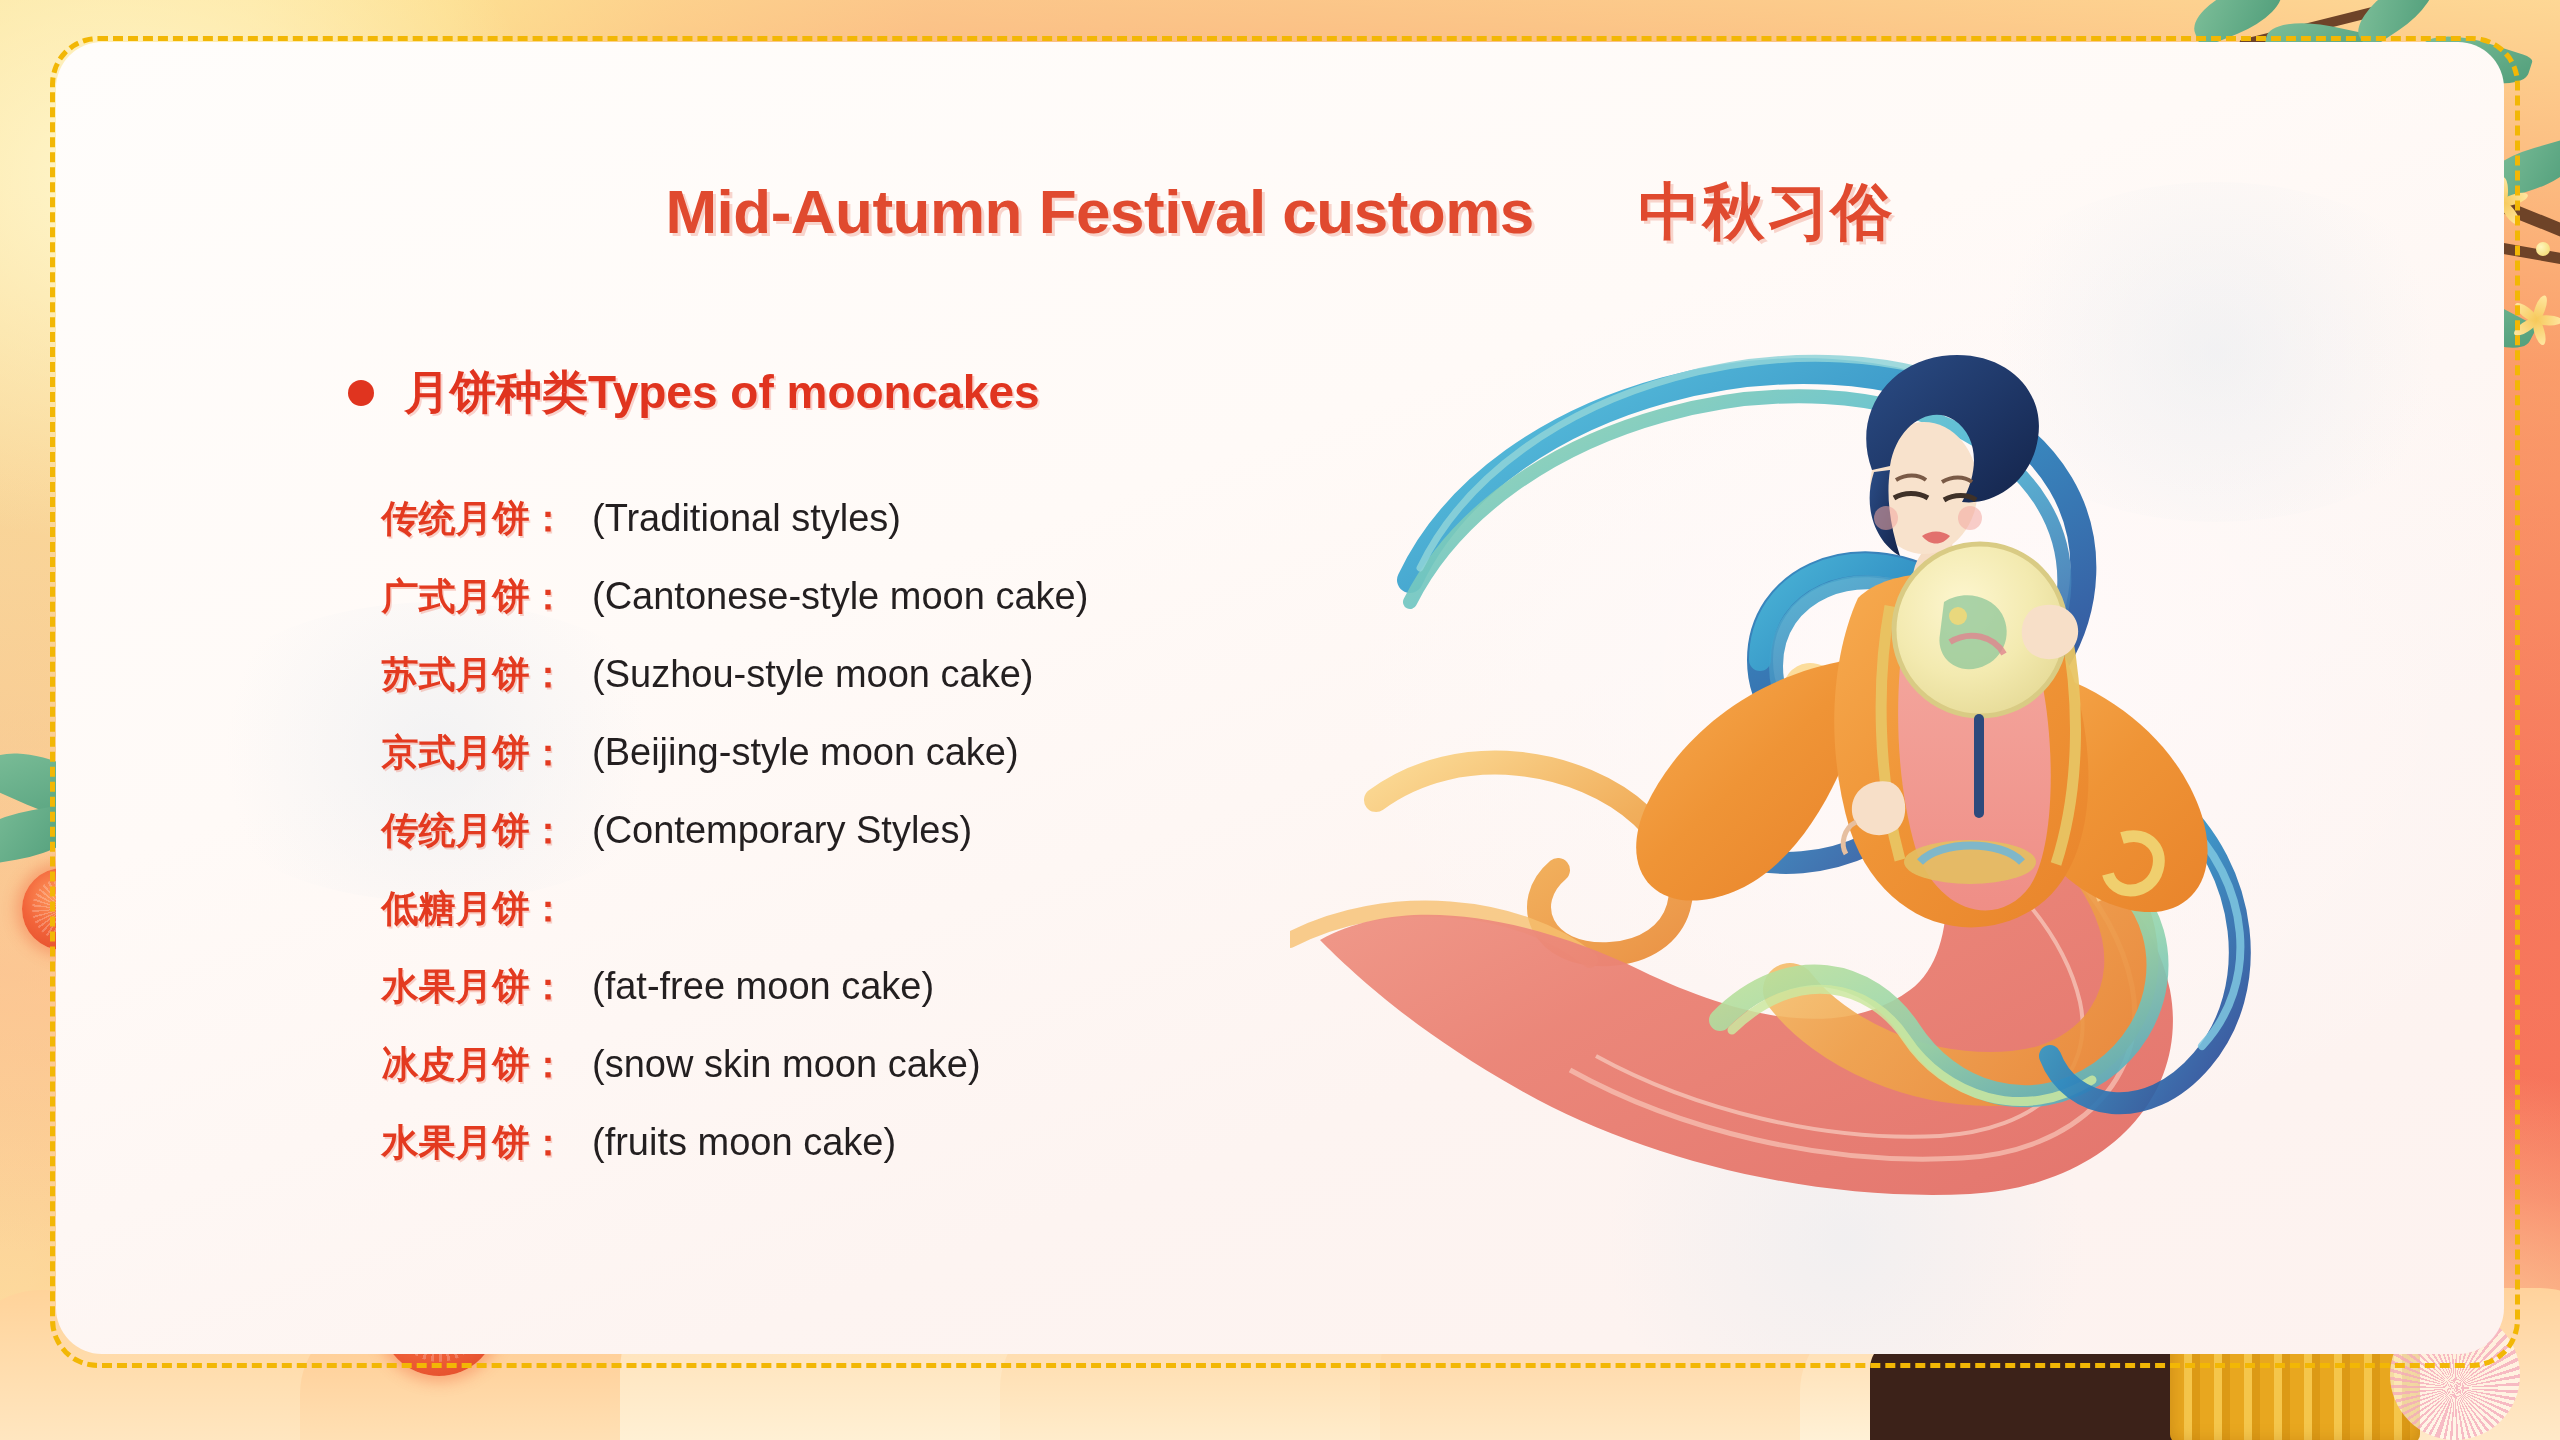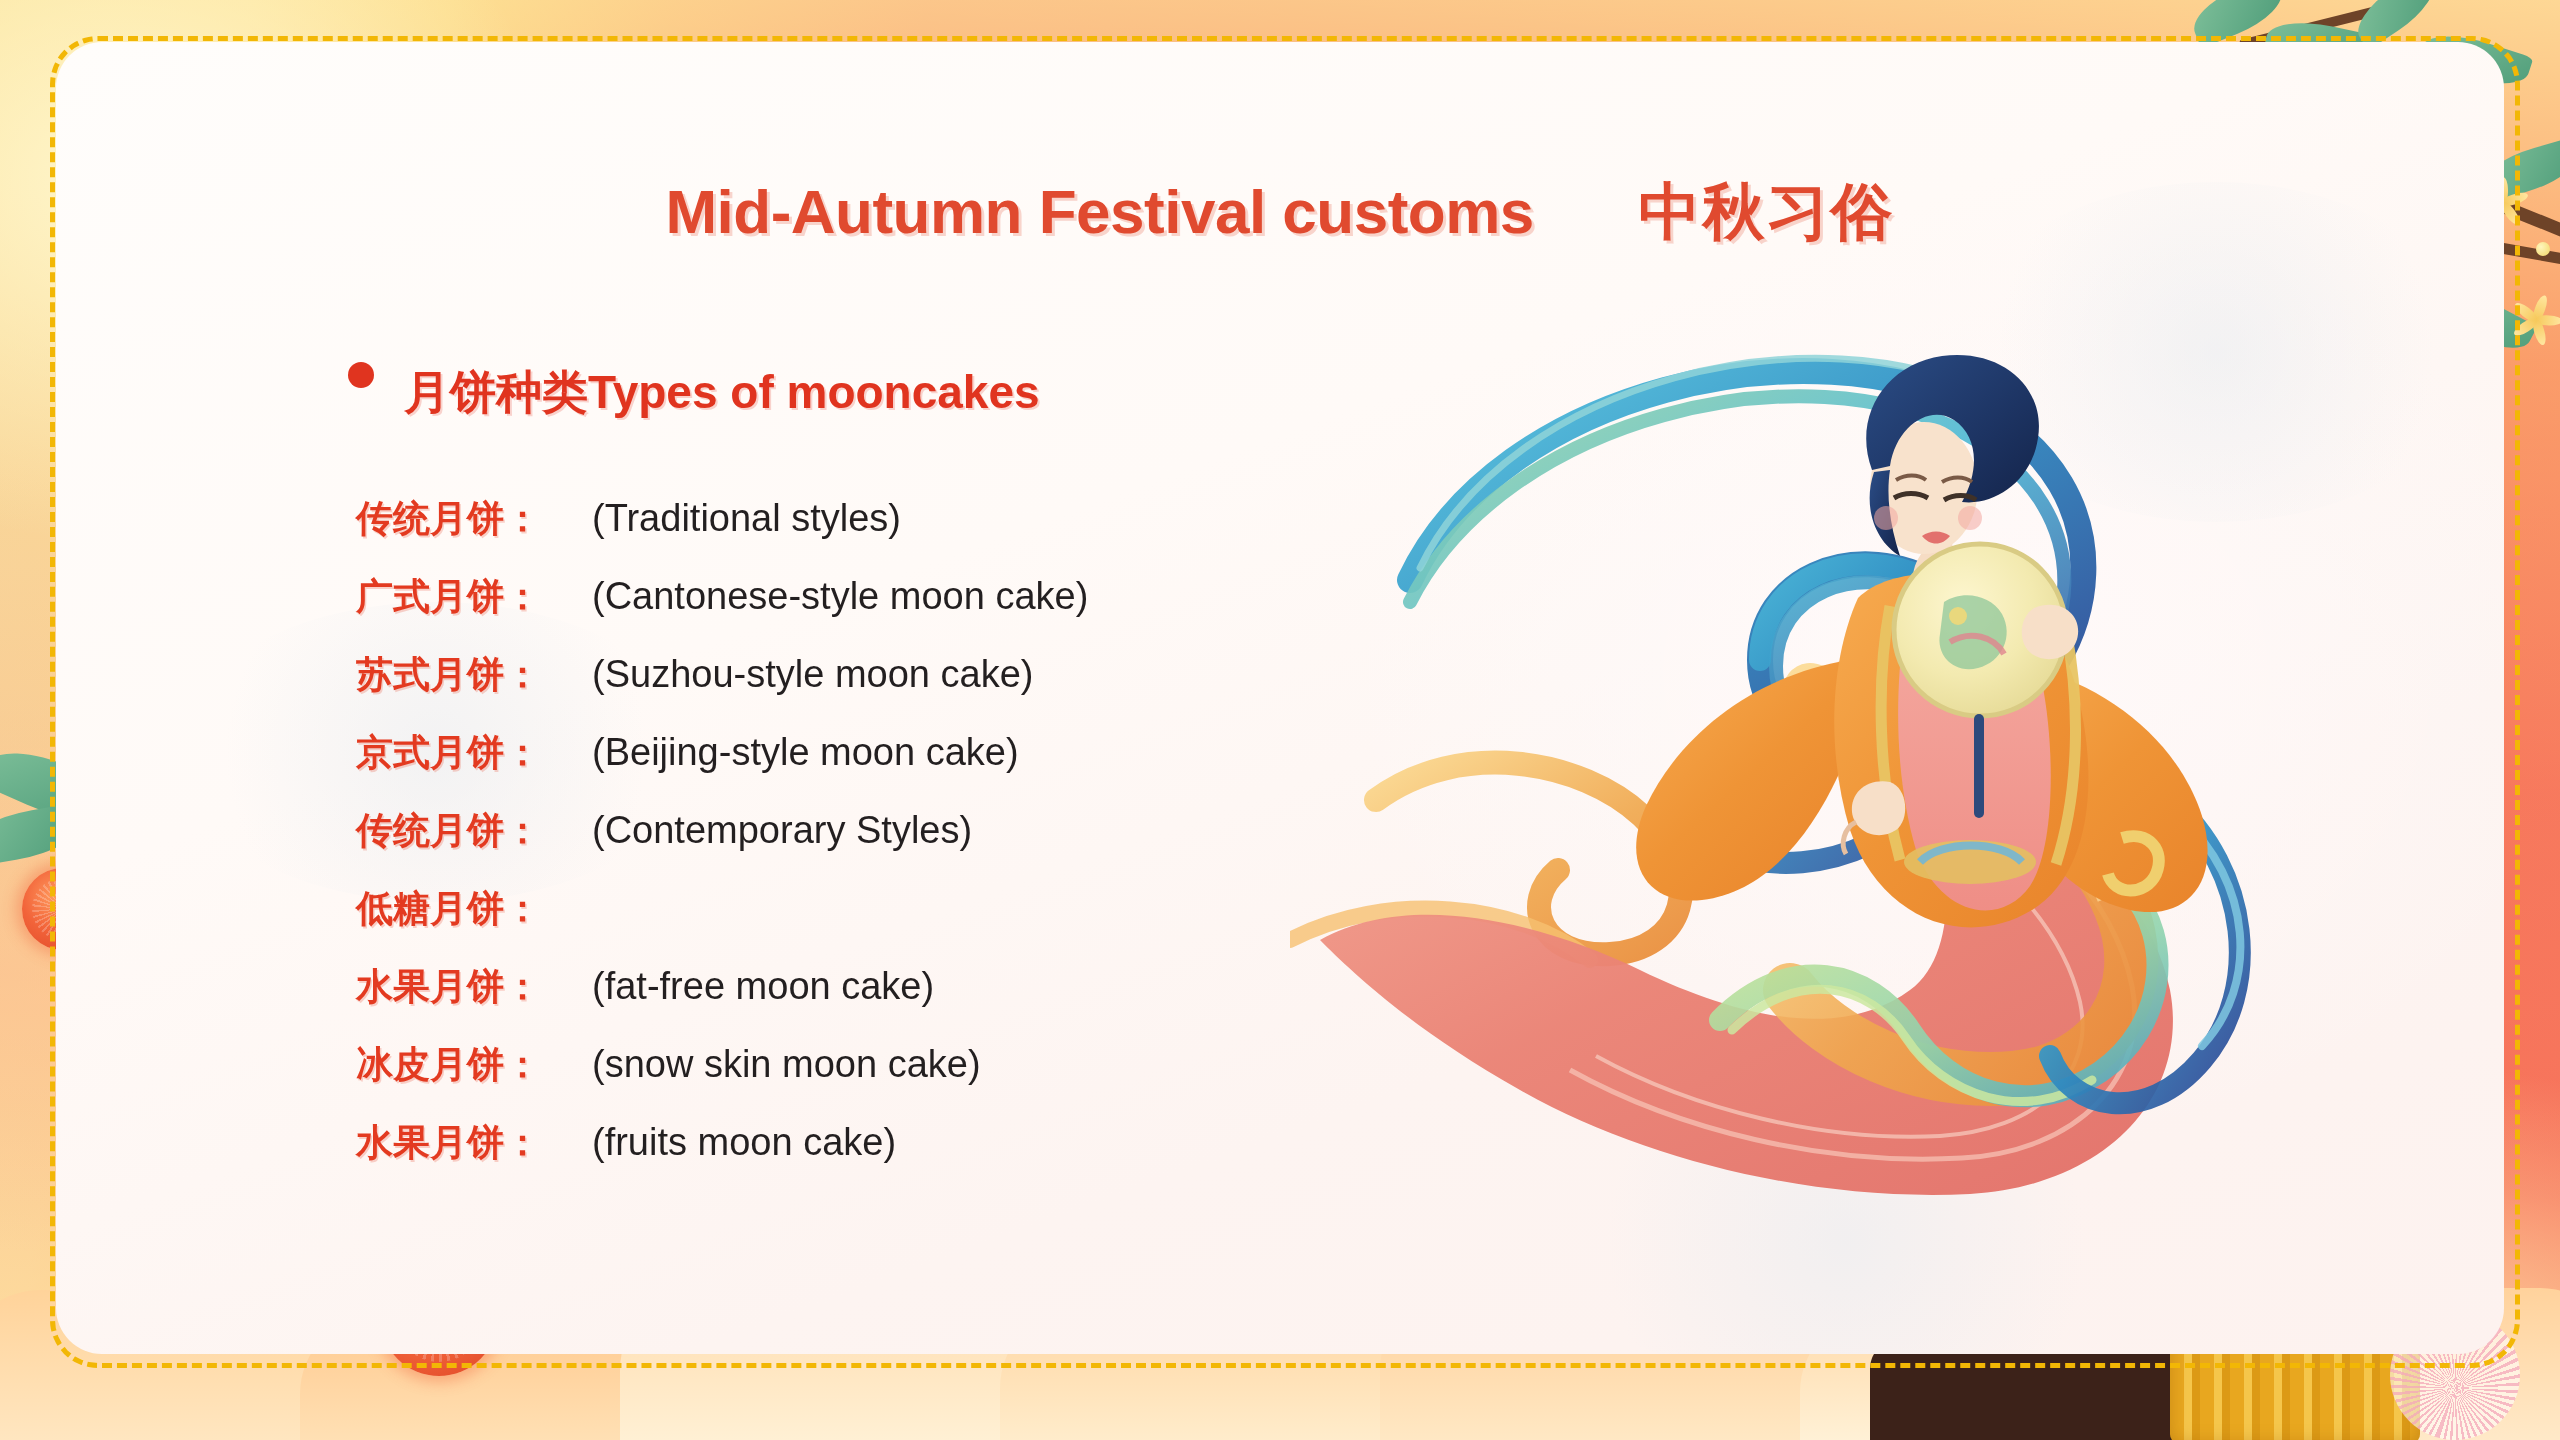--- a/index.html
+++ b/index.html
@@ -146,39 +146,40 @@
     letter-spacing: -0.5px;
     color: #e04a2f;
     text-shadow: 3px 3px 0 rgba(224,74,47,.22);
     white-space: nowrap;
   }
   #title .cn { margin-left: 88px; letter-spacing: 2px; }
 
   
   #heading {
     position: absolute; left: 292px; top: 320px;
-    display: flex; align-items: flex-start; gap: 30px;
+    display: flex; align-items: center; gap: 30px;
   }
   #heading .dot {
     width: 26px; height: 26px; border-radius: 50%;
     background: #e0341f; flex: 0 0 auto;
   }
   #heading .txt {
     font-size: 46px; font-weight: 700; color: #e0341f;
     text-shadow: 2px 2px 0 rgba(224,52,31,.20);
     white-space: nowrap;
   }
 
   
   #list {
     position: absolute; left: 300px; top: 452px;
   }
   .row {
     display: flex; align-items: baseline;
     height: 78px;
+    text-align: center;
   }
   .row .cn {
     width: 236px; flex: 0 0 236px;
     font-size: 37px; font-weight: 700; color: #e33a20;
     text-shadow: 1.5px 1.5px 0 rgba(227,58,32,.22);
     white-space: nowrap;
   }
   .row .en {
     font-size: 38px; color: #231f20; font-weight: 400;
     white-space: nowrap;

